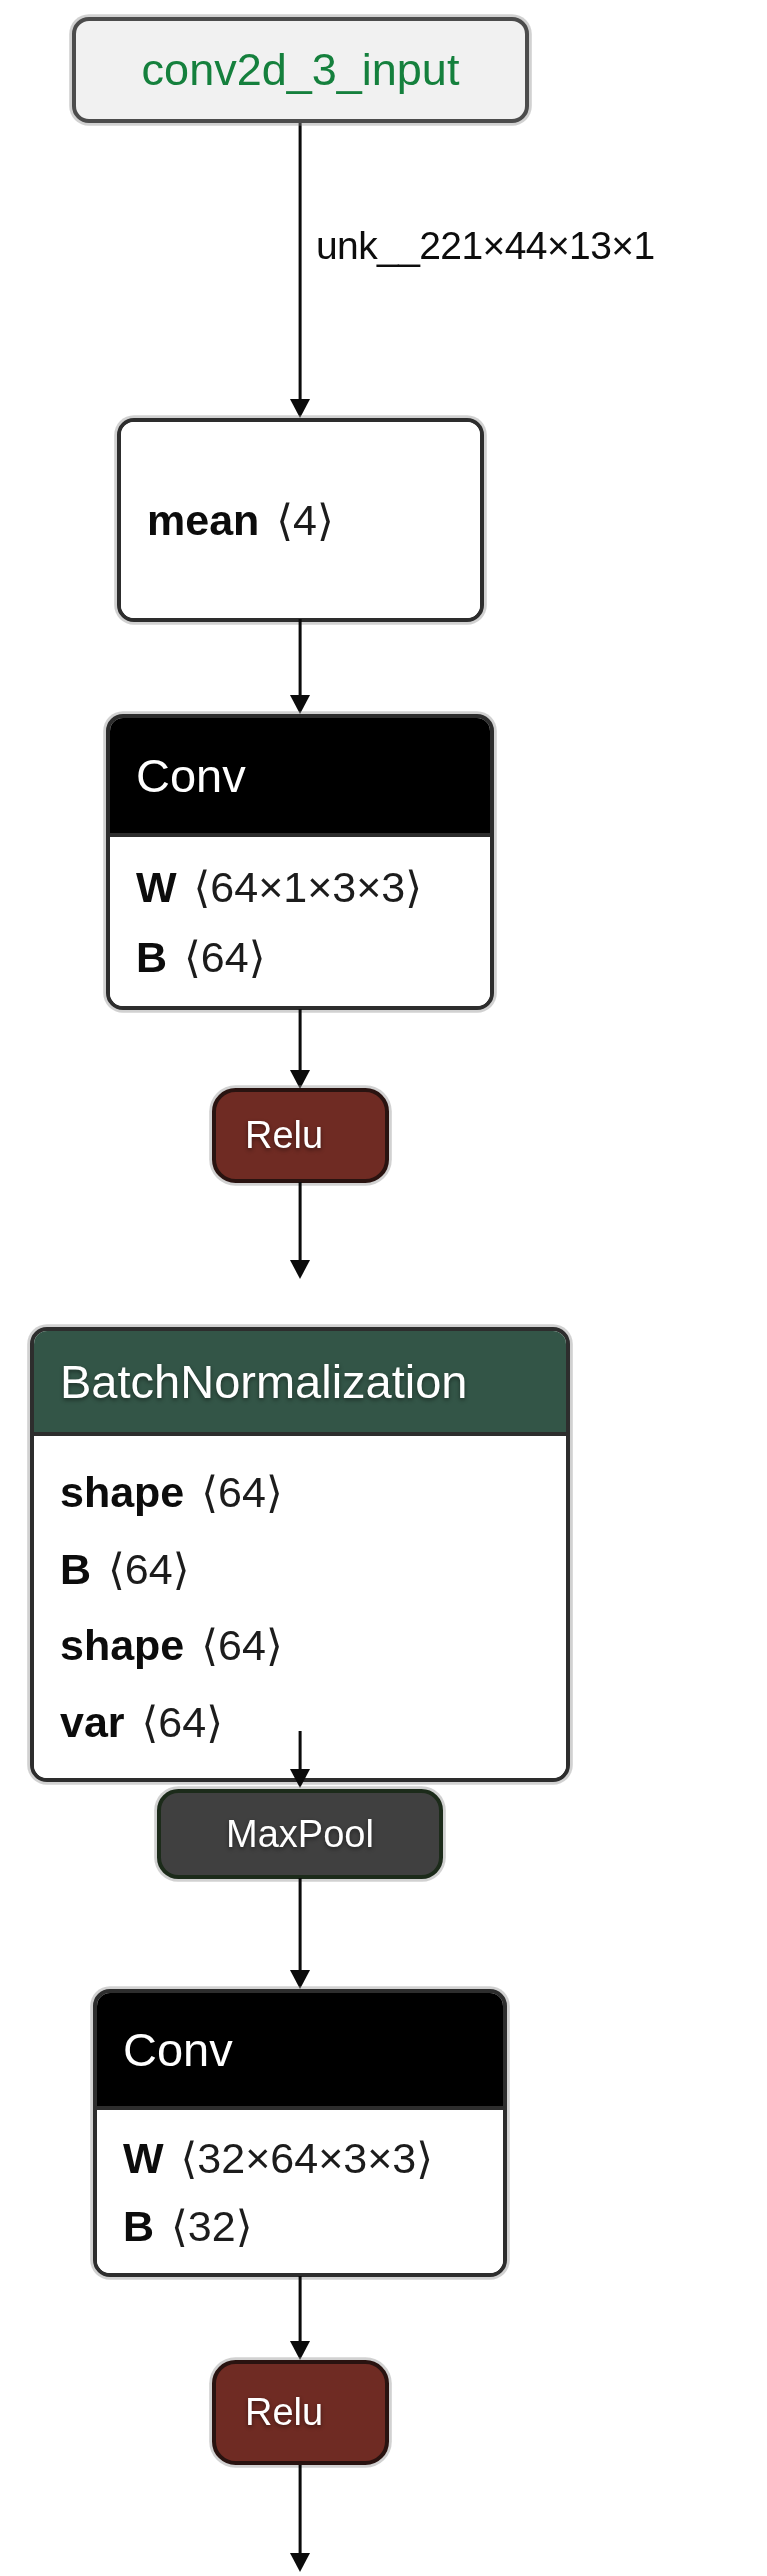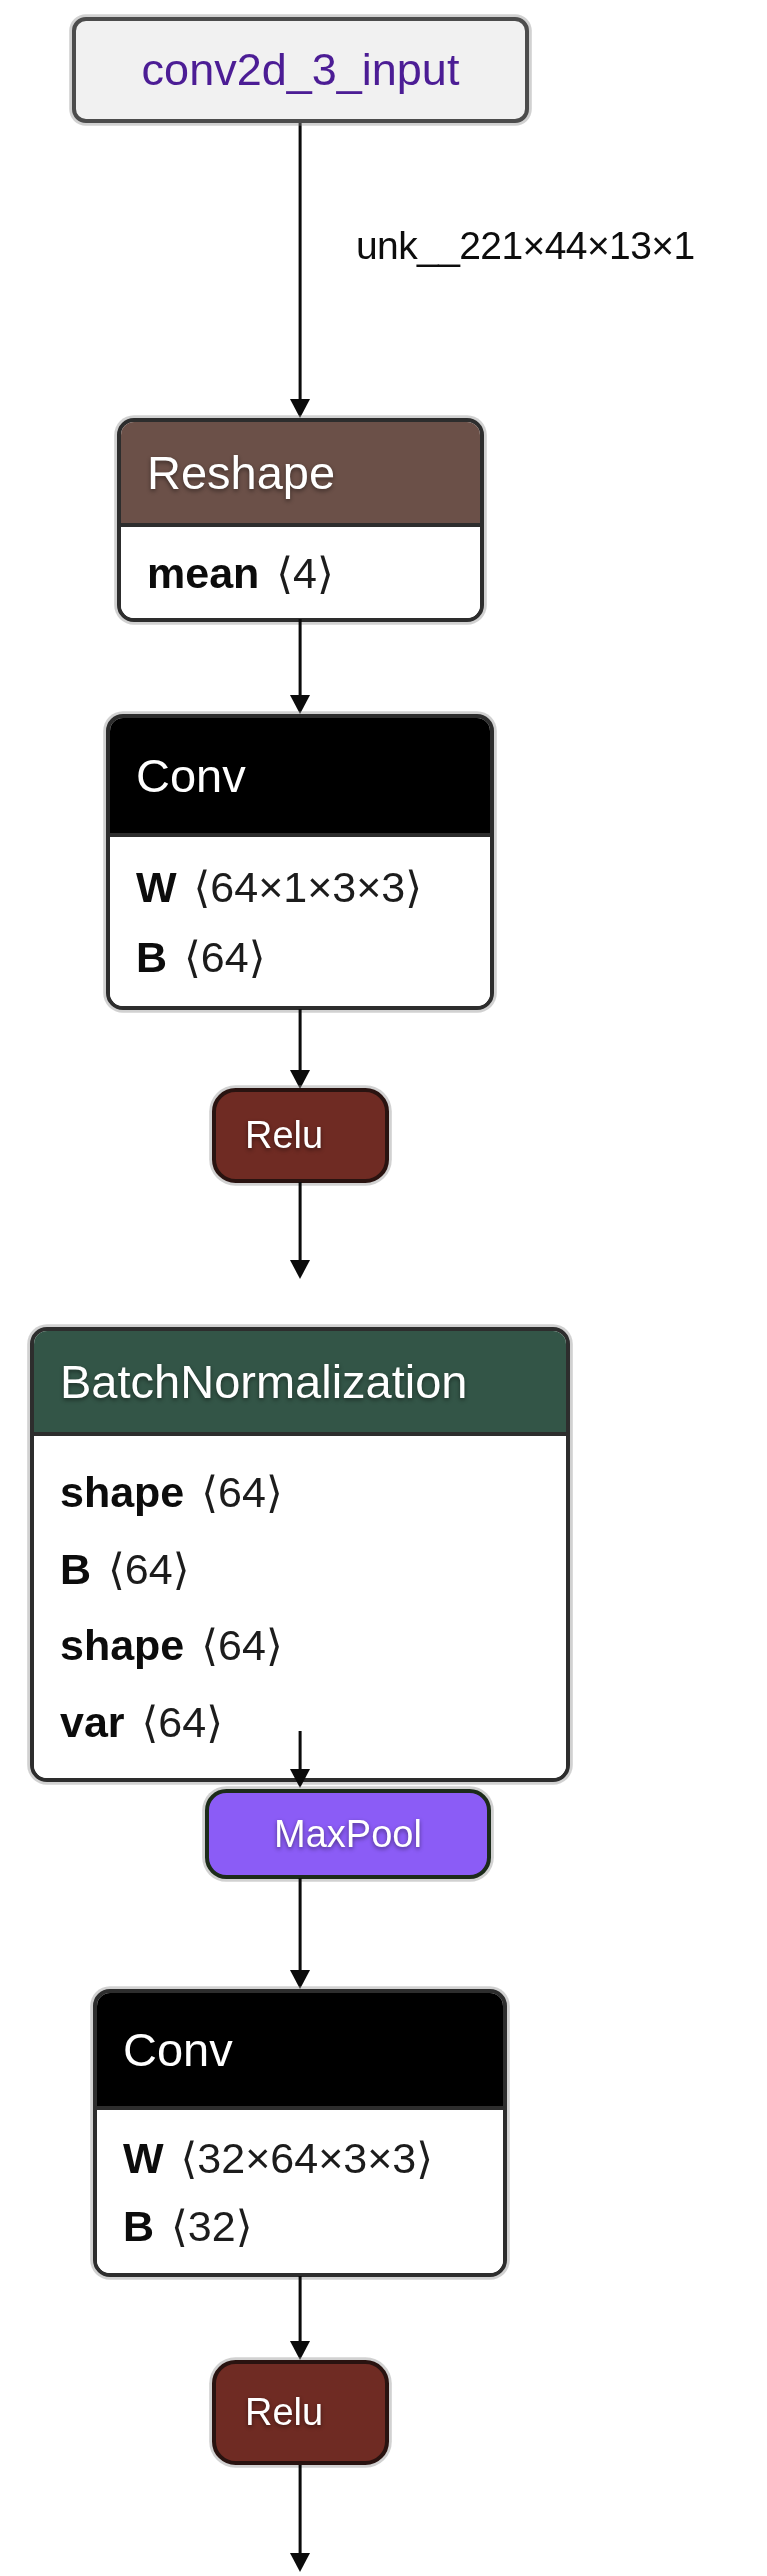--- a/index.html
+++ b/index.html
@@ -26,21 +26,21 @@
   
   .node {
     position:absolute; box-sizing:border-box; background:#ffffff;
     border:4.5px solid #2d2d2d; border-radius:17px;
     box-shadow:0 0 0 2.8px rgba(140,140,140,0.40);
     overflow:hidden; display:flex; flex-direction:column; cursor:default;
   }
   .node-input {
     background:#f1f1f1; border-color:#4c4c4c;
     align-items:center; justify-content:center;
-    font-size:45px; color:#4c1d95;border-radius:14px;
+    font-size:45px; color:#15803d;
   }
   .hdr {
     display:flex; align-items:center; padding:0 26px;
     color:#ffffff; font-size:47px;
     border-bottom:4.5px solid #2d2d2d; flex:none;
     text-shadow:0 1.7px 4.5px rgba(0,0,0,0.45);
     white-space:nowrap;
   }
   .hdr-reshape   { background:#6b5048; }
   .hdr-conv      { background:#000000; }
@@ -53,39 +53,38 @@
   .row { display:flex; align-items:baseline; gap:17px; font-size:43px; color:#0c0c0c; white-space:nowrap; }
   .row .k { font-weight:bold; }
   .row .v { color:#1c1c1c; }
   .pill {
     align-items:center; justify-content:flex-start; padding:0 29px;
     color:#ffffff; font-size:38px; border-radius:23.6px;
     text-shadow:0 1.7px 4.5px rgba(0,0,0,0.45);
     display:flex; flex-direction:row;
   }
   .pill-relu    { background:#6f2b23; border-color:#291310; }
-  .pill-maxpool { background:#8b5cf6; border-color:#1c2b1a; justify-content:center;margin-left:48px; }
+  .pill-maxpool { background:#404040; border-color:#1c2b1a; justify-content:center; }
 </style>
 </head>
 <body>
 
 <div class="canvas">
 
   <div class="edge" style="left:290px; top:123px; height:295px;">
     <div class="line"></div>
     <div class="arrow"></div>
   </div>
-  <div class="edge-label" style="left:316px; top:224px;margin-left:40px;">unk__221×44×13×1</div>
+  <div class="edge-label" style="left:316px; top:224px;">unk__221×44×13×1</div>
 
   <div class="node node-input" style="left:72px; top:17px; width:457px; height:106px;">
     <span>conv2d_3_input</span>
   </div>
 
   <div class="node" style="left:117px; top:418px; width:367px; height:204px;">
-    <div class="hdr hdr-reshape" style="height:101px;">Reshape</div>
     <div class="body">
       <div class="row">
         <span class="k">mean</span>
         <span class="v">⟨4⟩</span>
       </div>
     </div>
   </div>
 
   <div class="edge" style="left:290px; top:619px; height:95px;">
     <div class="line"></div>

